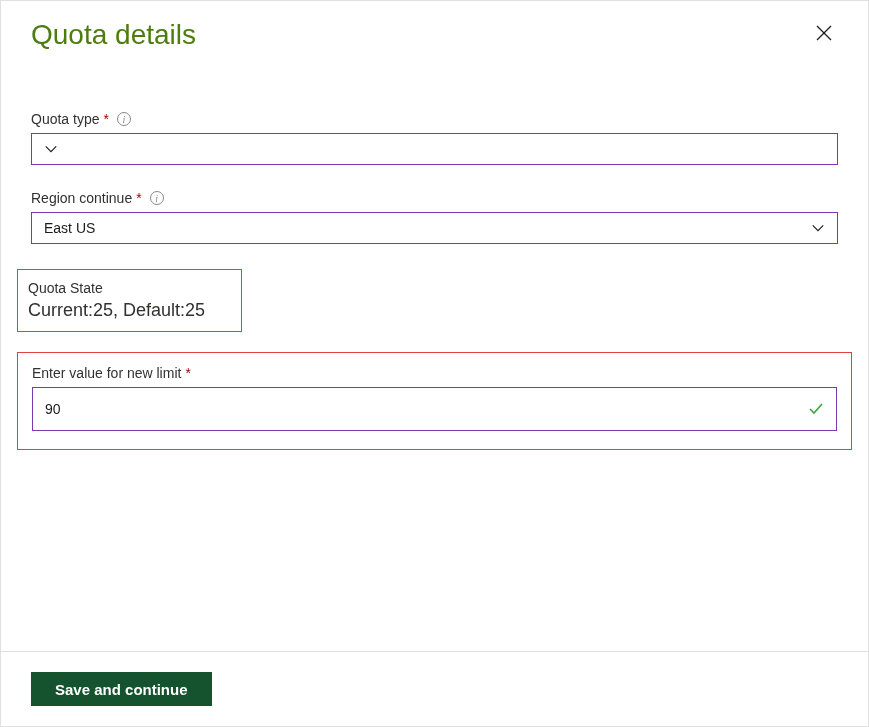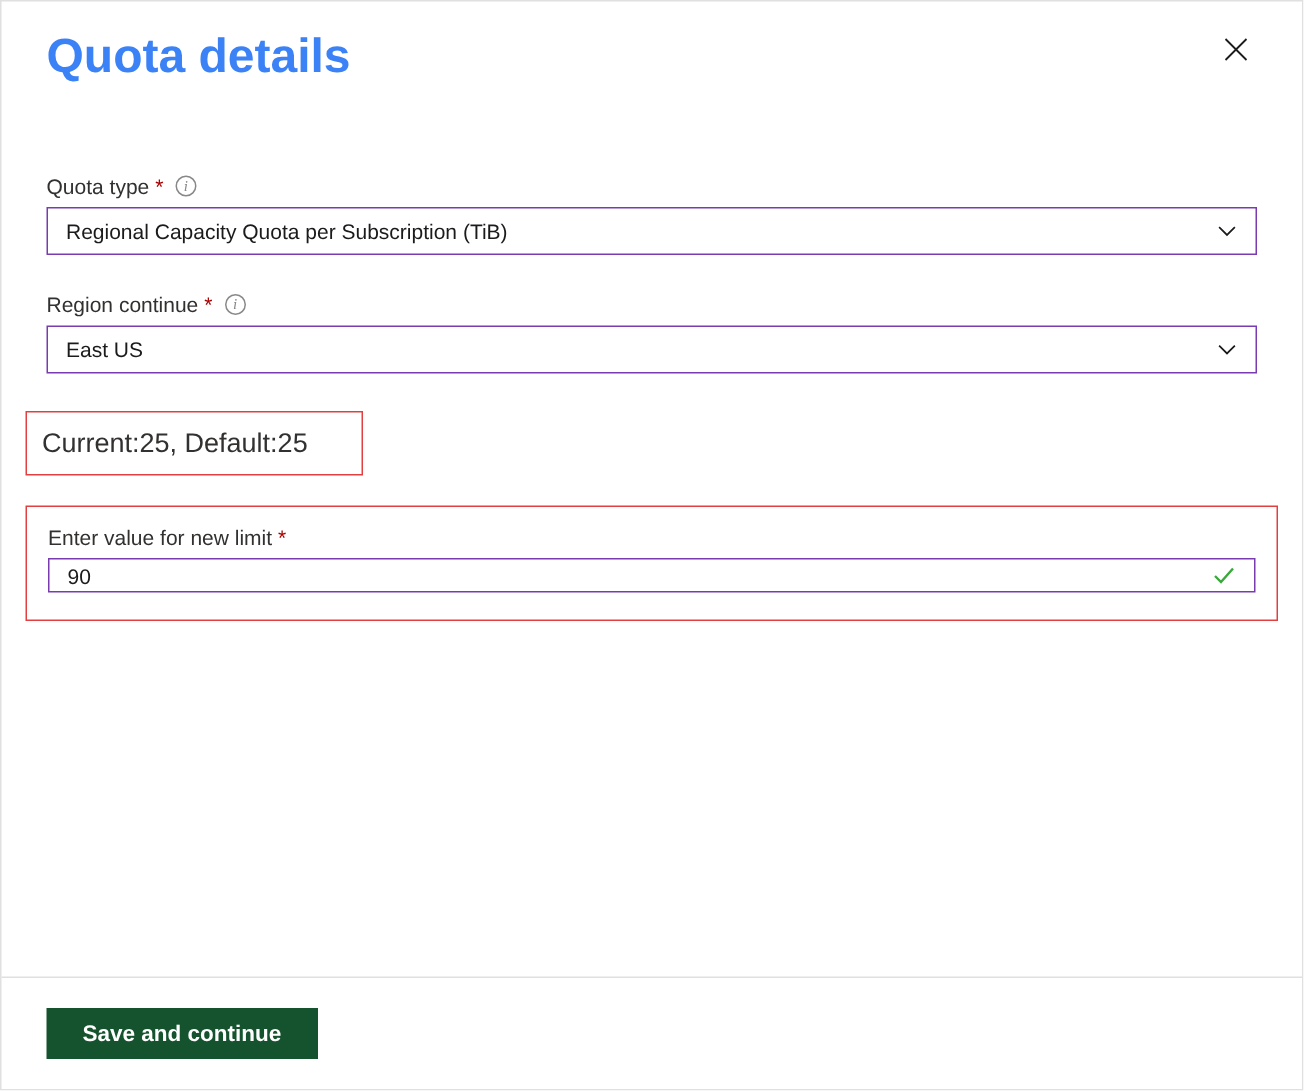--- a/index.html
+++ b/index.html
@@ -21,23 +21,23 @@
       flex-direction: column;
       position: relative;
     }
     .header {
       display: flex;
       align-items: flex-start;
       justify-content: space-between;
       padding: 18px 30px 0 30px;
     }
     .title {
-      font-size: 32px;
-      font-weight: 700;
-      color: #3b82f6;
+      font-size: 28px;
+      font-weight: 400;
+      color: #4d7c0f;
     }
     .close-btn {
       background: none;
       border: none;
       cursor: pointer;
       padding: 6px;
       display: flex;
       align-items: center;
       justify-content: center;
     }
@@ -123,21 +123,21 @@
     }
     .highlight-box-limit {
       border: 1.5px solid #e24040;
       padding: 12px 14px 18px 14px;
       margin-left: -14px;
       margin-right: -14px;
     }
     .input-row {
       position: relative;
       border: 1px solid #7a3ab0;
-      height: 23px;
+      height: 44px;
       display: flex;
       align-items: center;
       padding: 0 12px;
       background: #fff;
     }
     .input-row input {
       border: none;
       outline: none;
       flex: 1;
       font-size: 14px;
@@ -190,21 +190,20 @@
 
   <div class="content">
 
     <div class="field-group">
       <div class="label-row">
         <span>Quota type</span>
         <span class="required">*</span>
         <span class="info-icon">i</span>
       </div>
       <div class="dropdown">
-        <span class="dropdown-value">Regional Capacity Quota per Subscription (TiB)</span>
         <span class="chevron">
           <svg viewBox="0 0 16 16">
               <polyline points="2,5 8,11 14,5"></polyline>
             </svg>
         </span>
       </div>
     </div>
 
     <div class="field-group">
       <div class="label-row">
@@ -216,20 +215,21 @@
         <span class="dropdown-value">East US</span>
         <span class="chevron">
           <svg viewBox="0 0 16 16">
               <polyline points="2,5 8,11 14,5"></polyline>
             </svg>
         </span>
       </div>
     </div>
 
     <div class="highlight-box-state">
+      <div class="state-title">Quota State</div>
       <div class="state-value">Current:25, Default:25</div>
     </div>
 
     <div class="highlight-box-limit">
       <div class="label-row">
         <span>Enter value for new limit</span>
         <span class="required">*</span>
       </div>
       <div class="input-row">
         <input type="text" value="90" style="">

